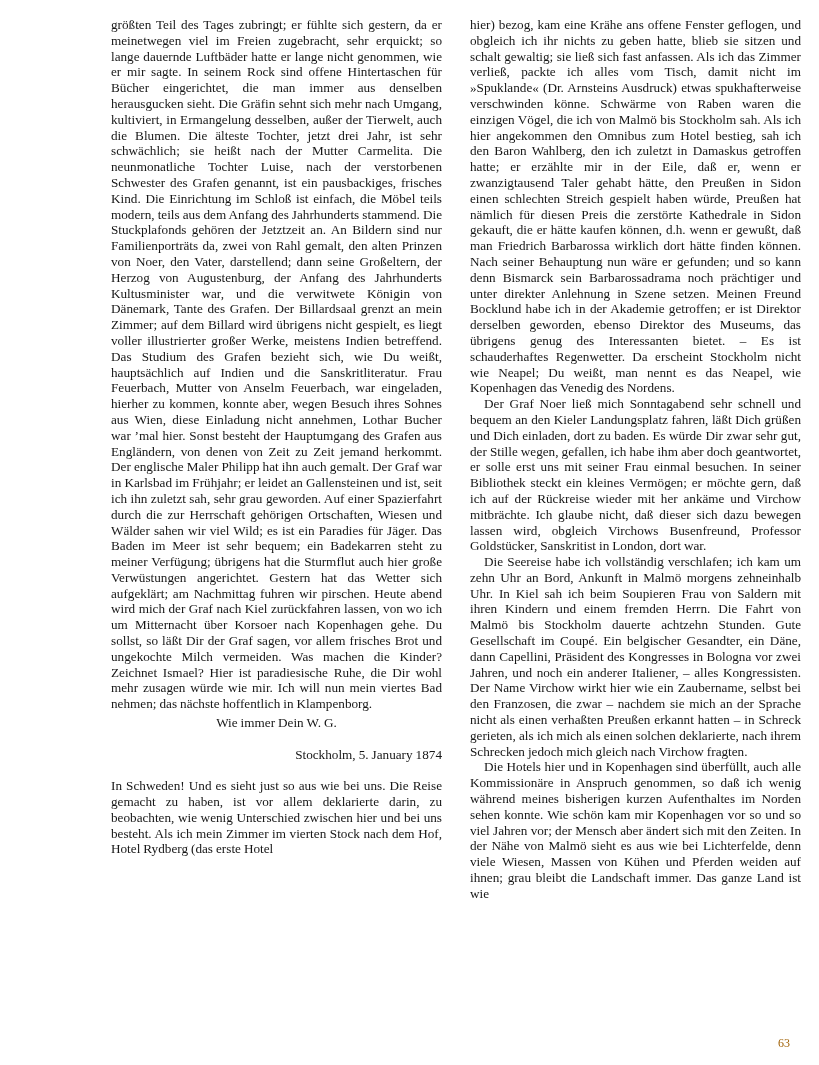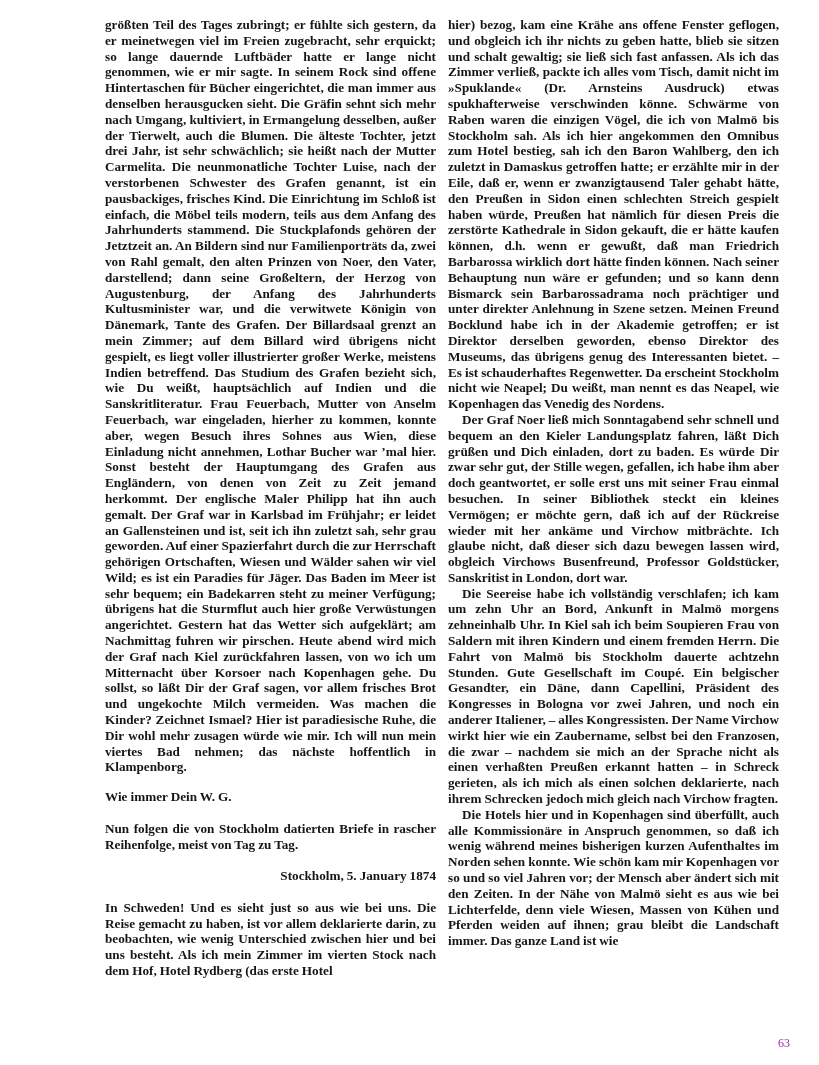--- a/index.html
+++ b/index.html
@@ -11,75 +11,73 @@
     position: relative;
     width: 819px;
     height: 1065px;
     background: #ffffff;
     overflow: hidden;
     font-family: "Liberation Serif", "DejaVu Serif", serif;
     color: #161616;
   }
   .text-area {
     position: absolute;
-    left: 105px;
+    left: 111px;
     top: 17px;
     width: 674px;
     display: flex;
-    gap: 12px;
-    font-weight: bold;
+    gap: 28px;
   }
   .column {
     width: 331px;
     flex: 0 0 331px;
   }
   .para {
     margin: 0;
     font-size: 13.2px;
     line-height: 15.8px;
     text-align: justify;
     text-justify: inter-word;
     -webkit-hyphens: auto;
     hyphens: auto;
     word-spacing: -0.02em;
   }
   .para.indent {
     text-indent: 14px;
   }
   .para.signature {
-    text-align: left;
-    margin-top: 14px;
+    text-align: center;
+    margin-top: 3px;
   }
   .para.spaced {
     margin-top: 15.8px;
   }
   .para.dateline {
     text-align: right;
     margin-top: 15.8px;
     margin-bottom: 15.8px;
     hyphens: none;
   }
   .page-number {
     position: absolute;
     top: 1036px;
     right: 29px;
     font-size: 12px;
     line-height: 14px;
-    color: #a21caf;
+    color: #a16207;
   }
 </style>
 </head>
 <body>
 
 <div class="page">
   <div class="text-area">
     <div class="column">
       <p class="para">größten Teil des Tages zubringt; er fühlte sich gestern, da er meinetwegen viel im Freien zugebracht, sehr erquickt; so lange dauernde Luftbäder hatte er lange nicht genommen, wie er mir sagte. In seinem Rock sind offene Hintertaschen für Bücher eingerichtet, die man immer aus denselben herausgucken sieht. Die Gräfin sehnt sich mehr nach Umgang, kultiviert, in Ermangelung desselben, außer der Tierwelt, auch die Blumen. Die älteste Tochter, jetzt drei Jahr, ist sehr schwächlich; sie heißt nach der Mutter Carmelita. Die neunmonatliche Tochter Luise, nach der verstorbenen Schwester des Grafen genannt, ist ein pausbackiges, frisches Kind. Die Einrichtung im Schloß ist einfach, die Möbel teils modern, teils aus dem Anfang des Jahrhunderts stammend. Die Stuckplafonds gehören der Jetztzeit an. An Bildern sind nur Familienporträts da, zwei von Rahl gemalt, den alten Prinzen von Noer, den Vater, darstellend; dann seine Großeltern, der Herzog von Augustenburg, der Anfang des Jahrhunderts Kultusminister war, und die verwitwete Königin von Dänemark, Tante des Grafen. Der Billardsaal grenzt an mein Zimmer; auf dem Billard wird übrigens nicht gespielt, es liegt voller illustrierter großer Werke, meistens Indien betreffend. Das Studium des Grafen bezieht sich, wie Du weißt, hauptsächlich auf Indien und die Sanskritliteratur. Frau Feuerbach, Mutter von Anselm Feuerbach, war eingeladen, hierher zu kommen, konnte aber, wegen Besuch ihres Sohnes aus Wien, diese Einladung nicht annehmen, Lothar Bucher war ’mal hier. Sonst besteht der Hauptumgang des Grafen aus Engländern, von denen von Zeit zu Zeit jemand herkommt. Der englische Maler Philipp hat ihn auch gemalt. Der Graf war in Karlsbad im Frühjahr; er leidet an Gallensteinen und ist, seit ich ihn zuletzt sah, sehr grau geworden. Auf einer Spazierfahrt durch die zur Herrschaft gehörigen Ortschaften, Wiesen und Wälder sahen wir viel Wild; es ist ein Paradies für Jäger. Das Baden im Meer ist sehr bequem; ein Badekarren steht zu meiner Verfügung; übrigens hat die Sturmflut auch hier große Verwüstungen angerichtet. Gestern hat das Wetter sich aufgeklärt; am Nachmittag fuhren wir pirschen. Heute abend wird mich der Graf nach Kiel zurückfahren lassen, von wo ich um Mitternacht über Korsoer nach Kopenhagen gehe. Du sollst, so läßt Dir der Graf sagen, vor allem frisches Brot und ungekochte Milch vermeiden. Was machen die Kinder? Zeichnet Ismael? Hier ist paradiesische Ruhe, die Dir wohl mehr zusagen würde wie mir. Ich will nun mein viertes Bad nehmen; das nächste hoffentlich in Klampenborg.</p>
       <p class="para signature">Wie immer Dein W. G.</p>
-      <p class="para spaced">Nun folgen die von Stockholm datierten Briefe in rascher Reihenfolge, meist von Tag zu Tag.</p>
       <p class="para dateline">Stockholm, 5. January 1874</p>
       <p class="para">In Schweden! Und es sieht just so aus wie bei uns. Die Reise gemacht zu haben, ist vor allem deklarierte darin, zu beobachten, wie wenig Unterschied zwischen hier und bei uns besteht. Als ich mein Zimmer im vierten Stock nach dem Hof, Hotel Rydberg (das erste Hotel</p>
     </div>
     <div class="column">
       <p class="para">hier) bezog, kam eine Krähe ans offene Fenster geflogen, und obgleich ich ihr nichts zu geben hatte, blieb sie sitzen und schalt gewaltig; sie ließ sich fast anfassen. Als ich das Zimmer verließ, packte ich alles vom Tisch, damit nicht im »Spuklande« (Dr. Arnsteins Ausdruck) etwas spukhafterweise verschwinden könne. Schwärme von Raben waren die einzigen Vögel, die ich von Malmö bis Stockholm sah. Als ich hier angekommen den Omnibus zum Hotel bestieg, sah ich den Baron Wahlberg, den ich zuletzt in Damaskus getroffen hatte; er erzählte mir in der Eile, daß er, wenn er zwanzigtausend Taler gehabt hätte, den Preußen in Sidon einen schlechten Streich gespielt haben würde, Preußen hat nämlich für diesen Preis die zerstörte Kathedrale in Sidon gekauft, die er hätte kaufen können, d.h. wenn er gewußt, daß man Friedrich Barbarossa wirklich dort hätte finden können. Nach seiner Behauptung nun wäre er gefunden; und so kann denn Bismarck sein Barbarossadrama noch prächtiger und unter direkter Anlehnung in Szene setzen. Meinen Freund Bocklund habe ich in der Akademie getroffen; er ist Direktor derselben geworden, ebenso Direktor des Museums, das übrigens genug des Interessanten bietet. – Es ist schauderhaftes Regenwetter. Da erscheint Stockholm nicht wie Neapel; Du weißt, man nennt es das Neapel, wie Kopenhagen das Venedig des Nordens.</p>
       <p class="para indent">Der Graf Noer ließ mich Sonntagabend sehr schnell und bequem an den Kieler Landungsplatz fahren, läßt Dich grüßen und Dich einladen, dort zu baden. Es würde Dir zwar sehr gut, der Stille wegen, gefallen, ich habe ihm aber doch geantwortet, er solle erst uns mit seiner Frau einmal besuchen. In seiner Bibliothek steckt ein kleines Vermögen; er möchte gern, daß ich auf der Rückreise wieder mit her ankäme und Virchow mitbrächte. Ich glaube nicht, daß dieser sich dazu bewegen lassen wird, obgleich Virchows Busenfreund, Professor Goldstücker, Sanskritist in London, dort war.</p>
       <p class="para indent">Die Seereise habe ich vollständig verschlafen; ich kam um zehn Uhr an Bord, Ankunft in Malmö morgens zehneinhalb Uhr. In Kiel sah ich beim Soupieren Frau von Saldern mit ihren Kindern und einem fremden Herrn. Die Fahrt von Malmö bis Stockholm dauerte achtzehn Stunden. Gute Gesellschaft im Coupé. Ein belgischer Gesandter, ein Däne, dann Capellini, Präsident des Kongresses in Bologna vor zwei Jahren, und noch ein anderer Italiener, – alles Kongressisten. Der Name Virchow wirkt hier wie ein Zaubername, selbst bei den Franzosen, die zwar – nachdem sie mich an der Sprache nicht als einen verhaßten Preußen erkannt hatten – in Schreck gerieten, als ich mich als einen solchen deklarierte, nach ihrem Schrecken jedoch mich gleich nach Virchow fragten.</p>
       <p class="para indent">Die Hotels hier und in Kopenhagen sind überfüllt, auch alle Kommissionäre in Anspruch genommen, so daß ich wenig während meines bisherigen kurzen Aufenthaltes im Norden sehen konnte. Wie schön kam mir Kopenhagen vor so und so viel Jahren vor; der Mensch aber ändert sich mit den Zeiten. In der Nähe von Malmö sieht es aus wie bei Lichterfelde, denn viele Wiesen, Massen von Kühen und Pferden weiden auf ihnen; grau bleibt die Landschaft immer. Das ganze Land ist wie</p>
     </div>
   </div>

